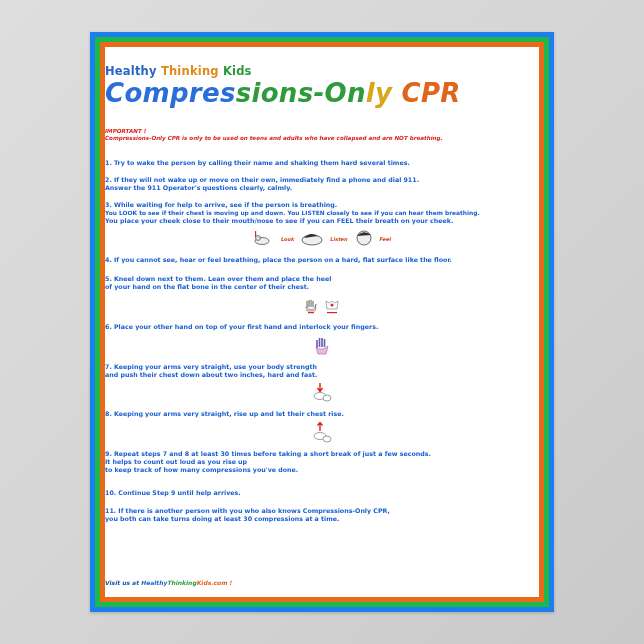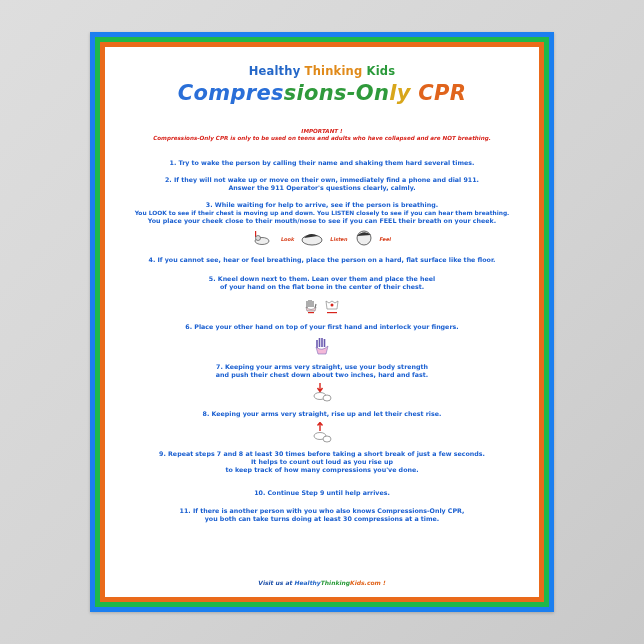--- a/index.html
+++ b/index.html
@@ -13,28 +13,28 @@
       position: absolute; left: 90px; top: 32px; width: 464px; height: 580px;
       box-sizing: border-box;
       background: #1b7ff0;
       padding: 5px;
       box-shadow: 0 1px 3px rgba(0,0,0,0.2);
     }
     .band-green { width: 100%; height: 100%; box-sizing: border-box; background: #1eb84a; padding: 5px; }
     .band-orange { width: 100%; height: 100%; box-sizing: border-box; background: #ea6a1a; padding: 5px; }
     .sheet {
       width: 100%; height: 100%; box-sizing: border-box; background: #ffffff;
-      text-align: center; position: relative; color: #1a5fd0;
+      text-align: left; position: relative; color: #1a5fd0;
       font-size: 6.3px; line-height: 8px; font-weight: bold;
     }
     .brand { position: absolute; top: 20px; left: 0; right: 0; font-size: 11.5px; font-weight: bold; letter-spacing: 0.2px; }
     .brand .w1 { color: #2467c8; }
     .brand .w2 { color: #e08a1a; }
     .brand .w3 { color: #2a9a3a; }
-    .title { position: absolute; top: 42px; left: 0; right: 0; font-size: 21px; font-weight: bold; font-style: italic; letter-spacing: 0.3px; }
+    .title { position: absolute; top: 42px; left: 0; right: 0; font-size: 26px; font-weight: bold; font-style: italic; letter-spacing: 0.3px; }
     .title .t1 { color: #2a6fd8; }
     .title .t2 { color: #2f9a3b; }
     .title .t3 { color: #d8a61a; }
     .title .t4 { color: #e0641c; }
     .important { position: absolute; top: 81px; left: 0; right: 0; color: #d8241c; font-style: italic; font-size: 5.6px; line-height: 7px; }
     .step { position: absolute; left: 0; right: 0; }
     .illus { position: absolute; left: 0; right: 0; display: flex; justify-content: center; gap: 6px; align-items: center; }
     .pic { display: inline-block; position: relative; }
     .lbl { color: #d8401c; font-style: italic; font-size: 5px; }
     .footer { position: absolute; top: 532px; left: 0; right: 0; font-style: italic; font-size: 6px; color: #1c4fa8; }

